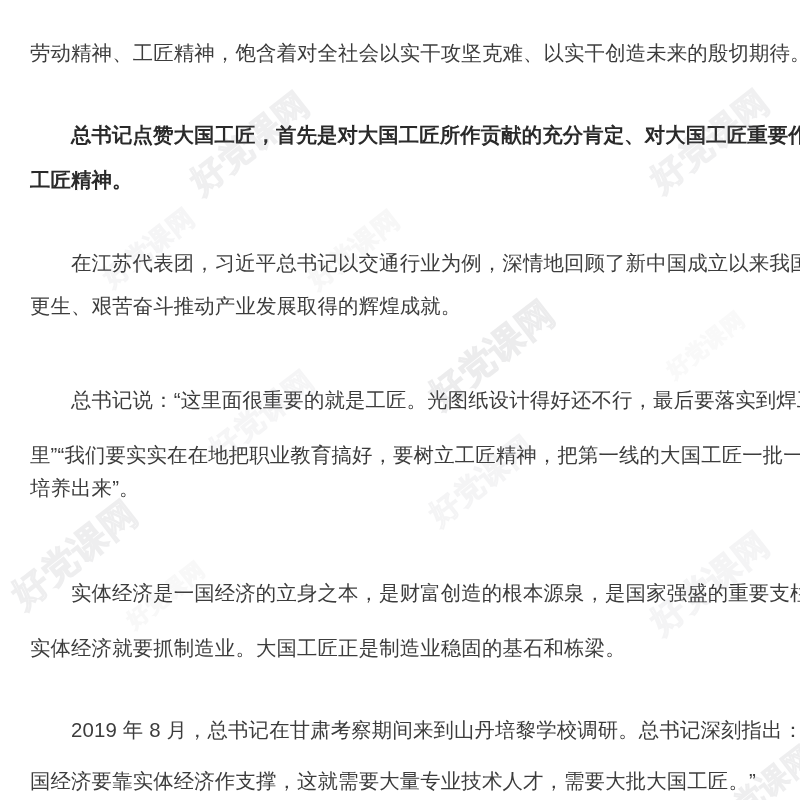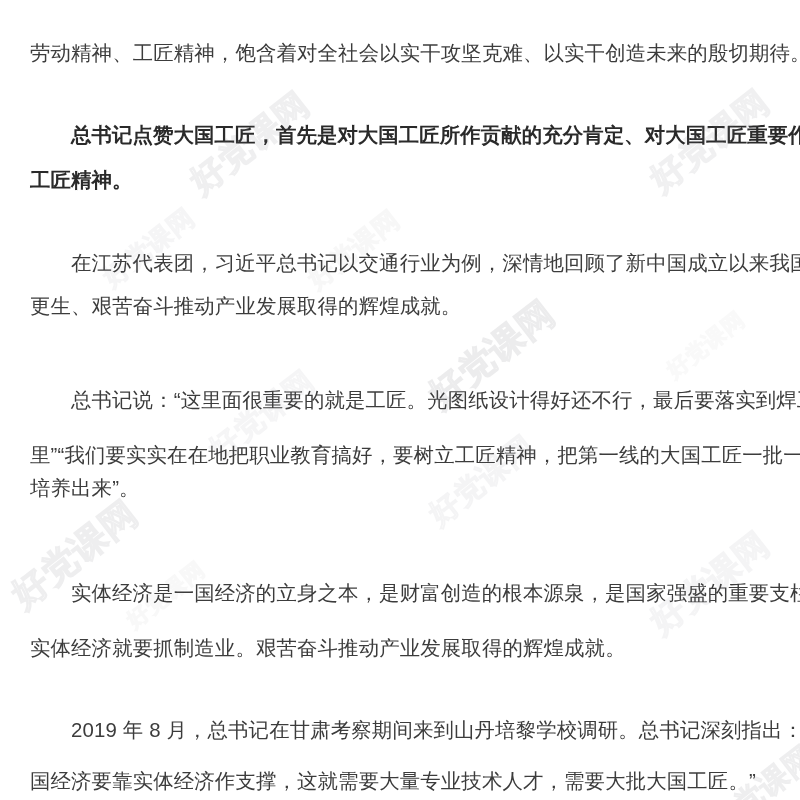--- a/index.html
+++ b/index.html
@@ -94,21 +94,21 @@
   <div id="doc-body">
       <div class="line" style="top: 25px;"><span class="pad"></span><span>劳动精神、工匠精神，饱含着对全社会以实干攻坚克难、以实干创造未来的殷切期待。</span></div>
       <div class="line bold" style="top: 107px;"><span class="pad"></span><span class="indent"></span><span>总书记点赞大国工匠，首先是对大国工匠所作贡献的充分肯定、对大国工匠重要作用的</span></div>
       <div class="line bold" style="top: 152px;"><span class="pad"></span><span>工匠精神。</span></div>
       <div class="line" style="top: 235px;"><span class="pad"></span><span class="indent"></span><span>在江苏代表团，习近平总书记以交通行业为例，深情地回顾了新中国成立以来我国自力</span></div>
       <div class="line" style="top: 280px; font-family: Liberation Mono, monospace;"><span class="pad"></span><span>更生、艰苦奋斗推动产业发展取得的辉煌成就。</span></div>
       <div class="line" style="top: 372px;"><span class="pad"></span><span class="indent"></span><span>总书记说：“这里面很重要的就是工匠。光图纸设计得好还不行，最后要落实到焊工手</span></div>
       <div class="line" style="top: 427px;"><span class="pad"></span><span>里”“我们要实实在在地把职业教育搞好，要树立工匠精神，把第一线的大国工匠一批一批</span></div>
       <div class="line" style="top: 460px;"><span class="pad"></span><span>培养出来”。</span></div>
       <div class="line" style="top: 565px;"><span class="pad"></span><span class="indent"></span><span>实体经济是一国经济的立身之本，是财富创造的根本源泉，是国家强盛的重要支柱。抓</span></div>
-      <div class="line" style="top: 620px;"><span class="pad"></span><span>实体经济就要抓制造业。艰苦奋斗推动产业发展取得的辉煌成就。</span></div>
+      <div class="line" style="top: 620px;"><span class="pad"></span><span>实体经济就要抓制造业。大国工匠正是制造业稳固的基石和栋梁。</span></div>
       <div class="line" style="top: 702px;"><span class="pad"></span><span class="indent"></span><span>2019 年 8 月，总书记在甘肃考察期间来到山丹培黎学校调研。总书记深刻指出：“我</span></div>
       <div class="line" style="top: 753px;"><span class="pad"></span><span>国经济要靠实体经济作支撑，这就需要大量专业技术人才，需要大批大国工匠。”</span></div>
     </div>
 
   <div id="clip-line-wrap">
     <div class="line"><span class="pad"></span><span class="indent"></span></div>
   </div>
 
   <div id="watermark-layer">
       <div class="wm" style="left: 95px; top: 230px; font-size: 26px; transform: rotate(-38deg); -webkit-text-stroke: 1px rgba(120, 120, 128, 0.07);">好党课网</div>

